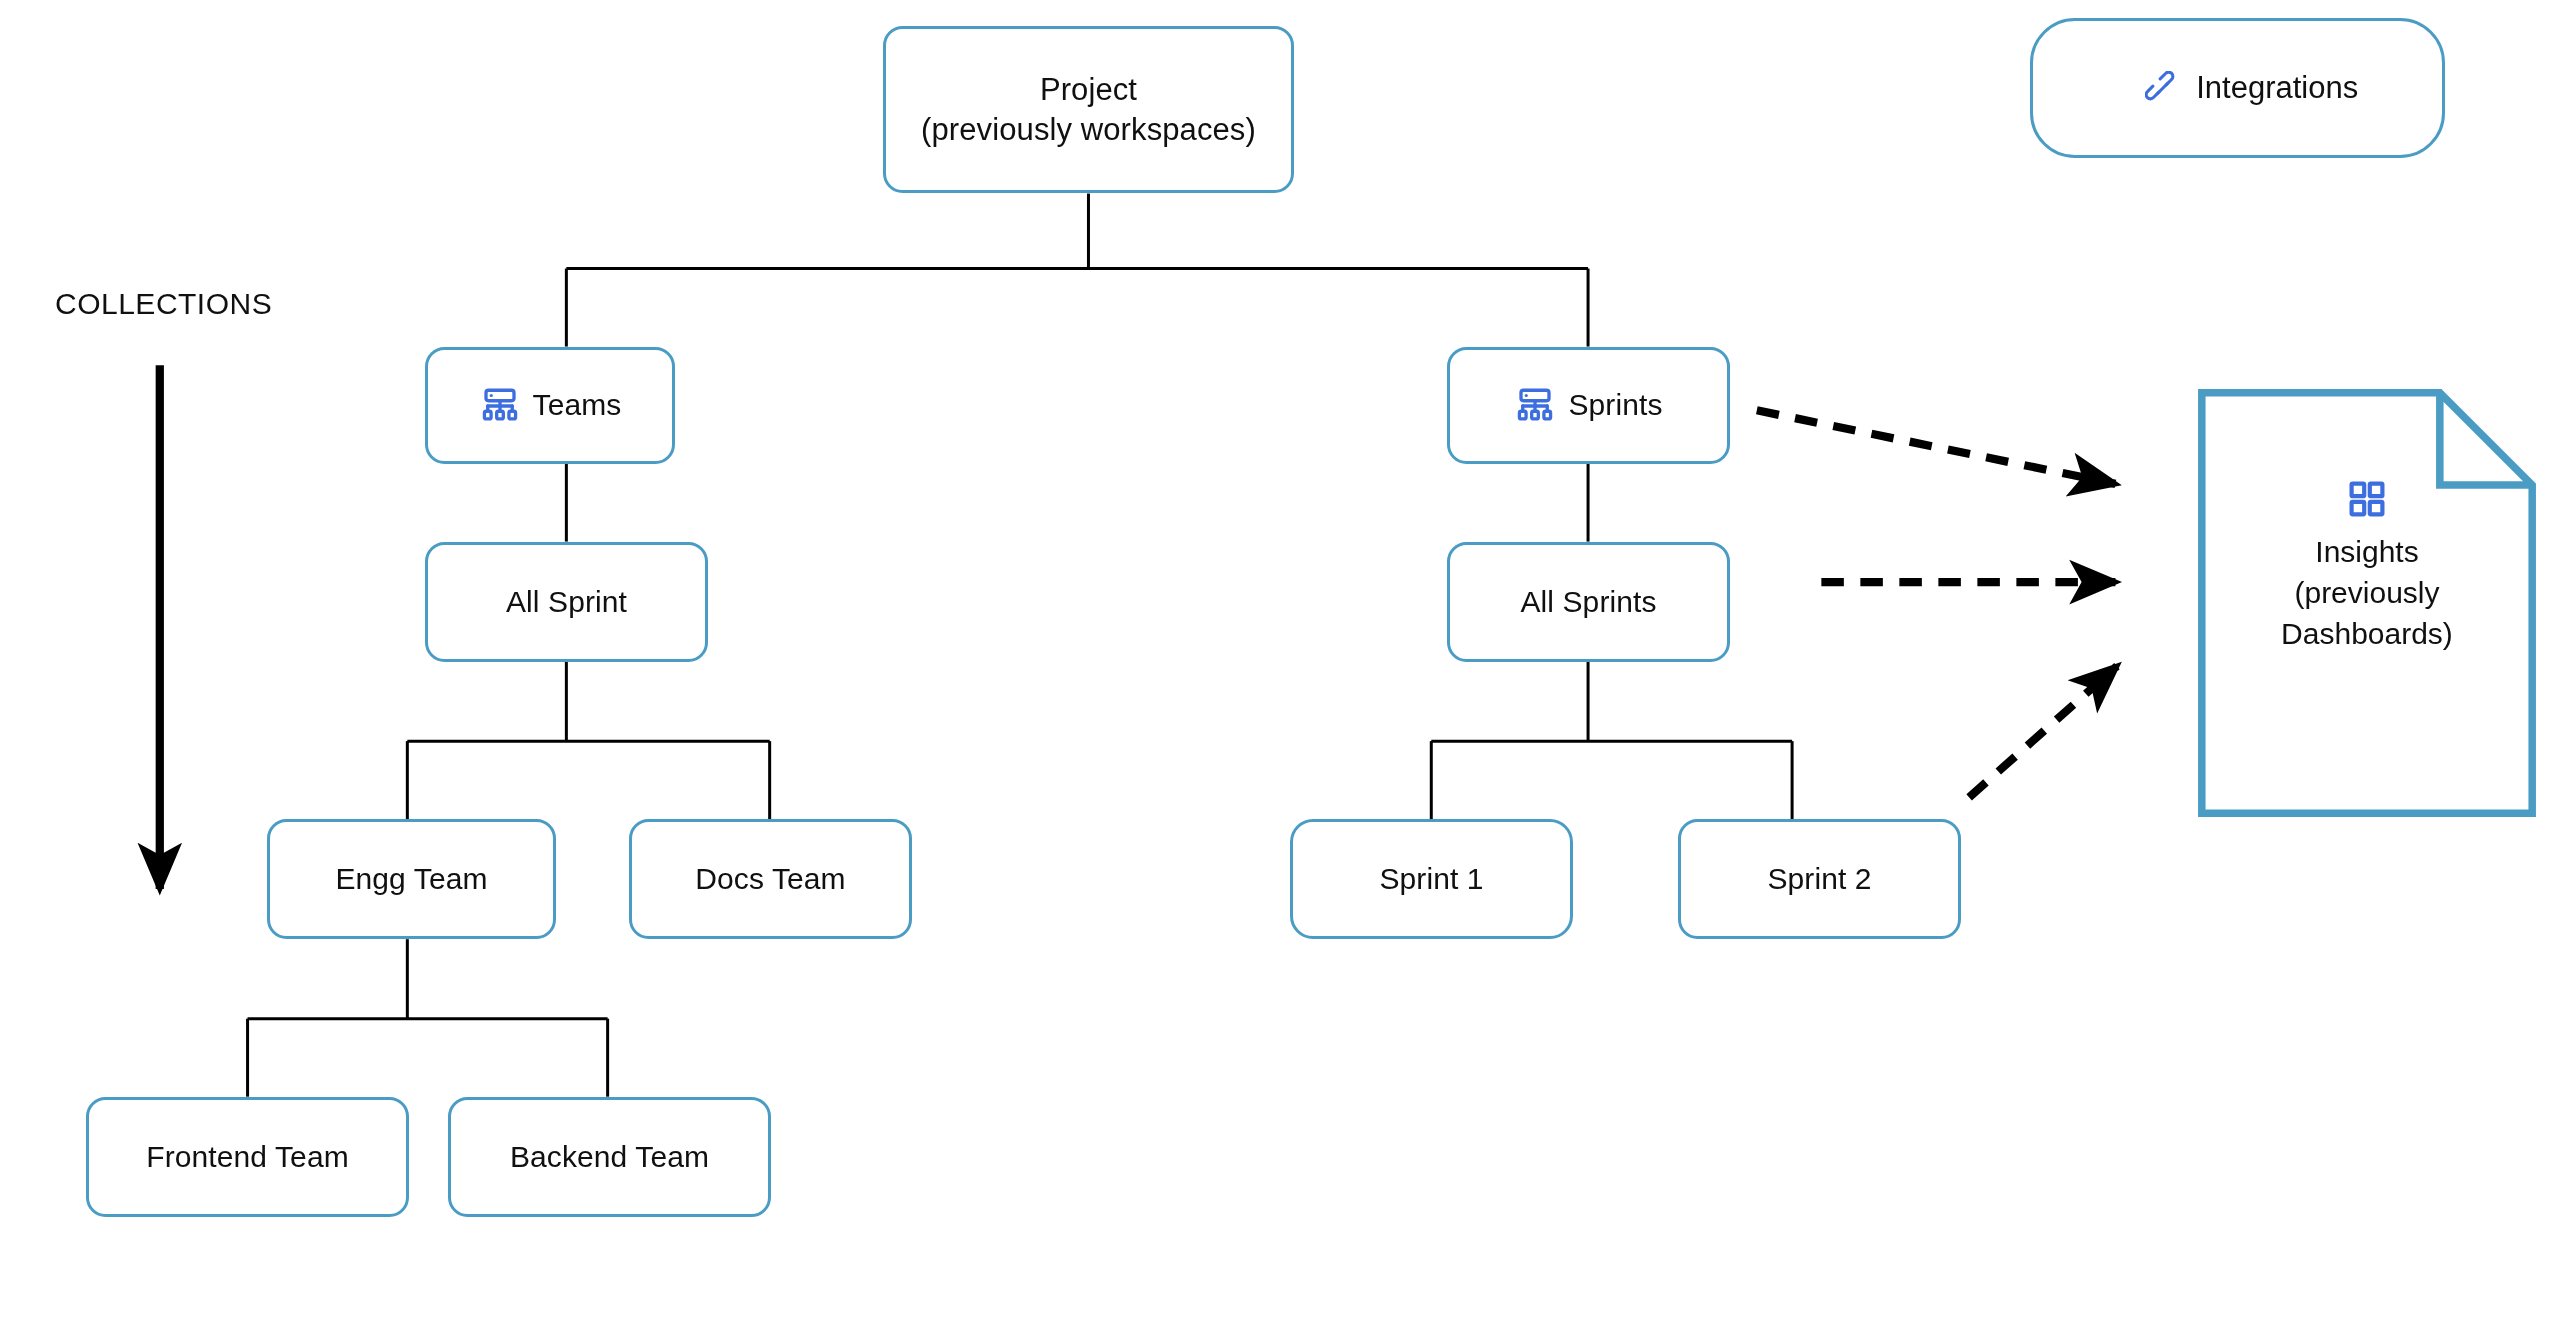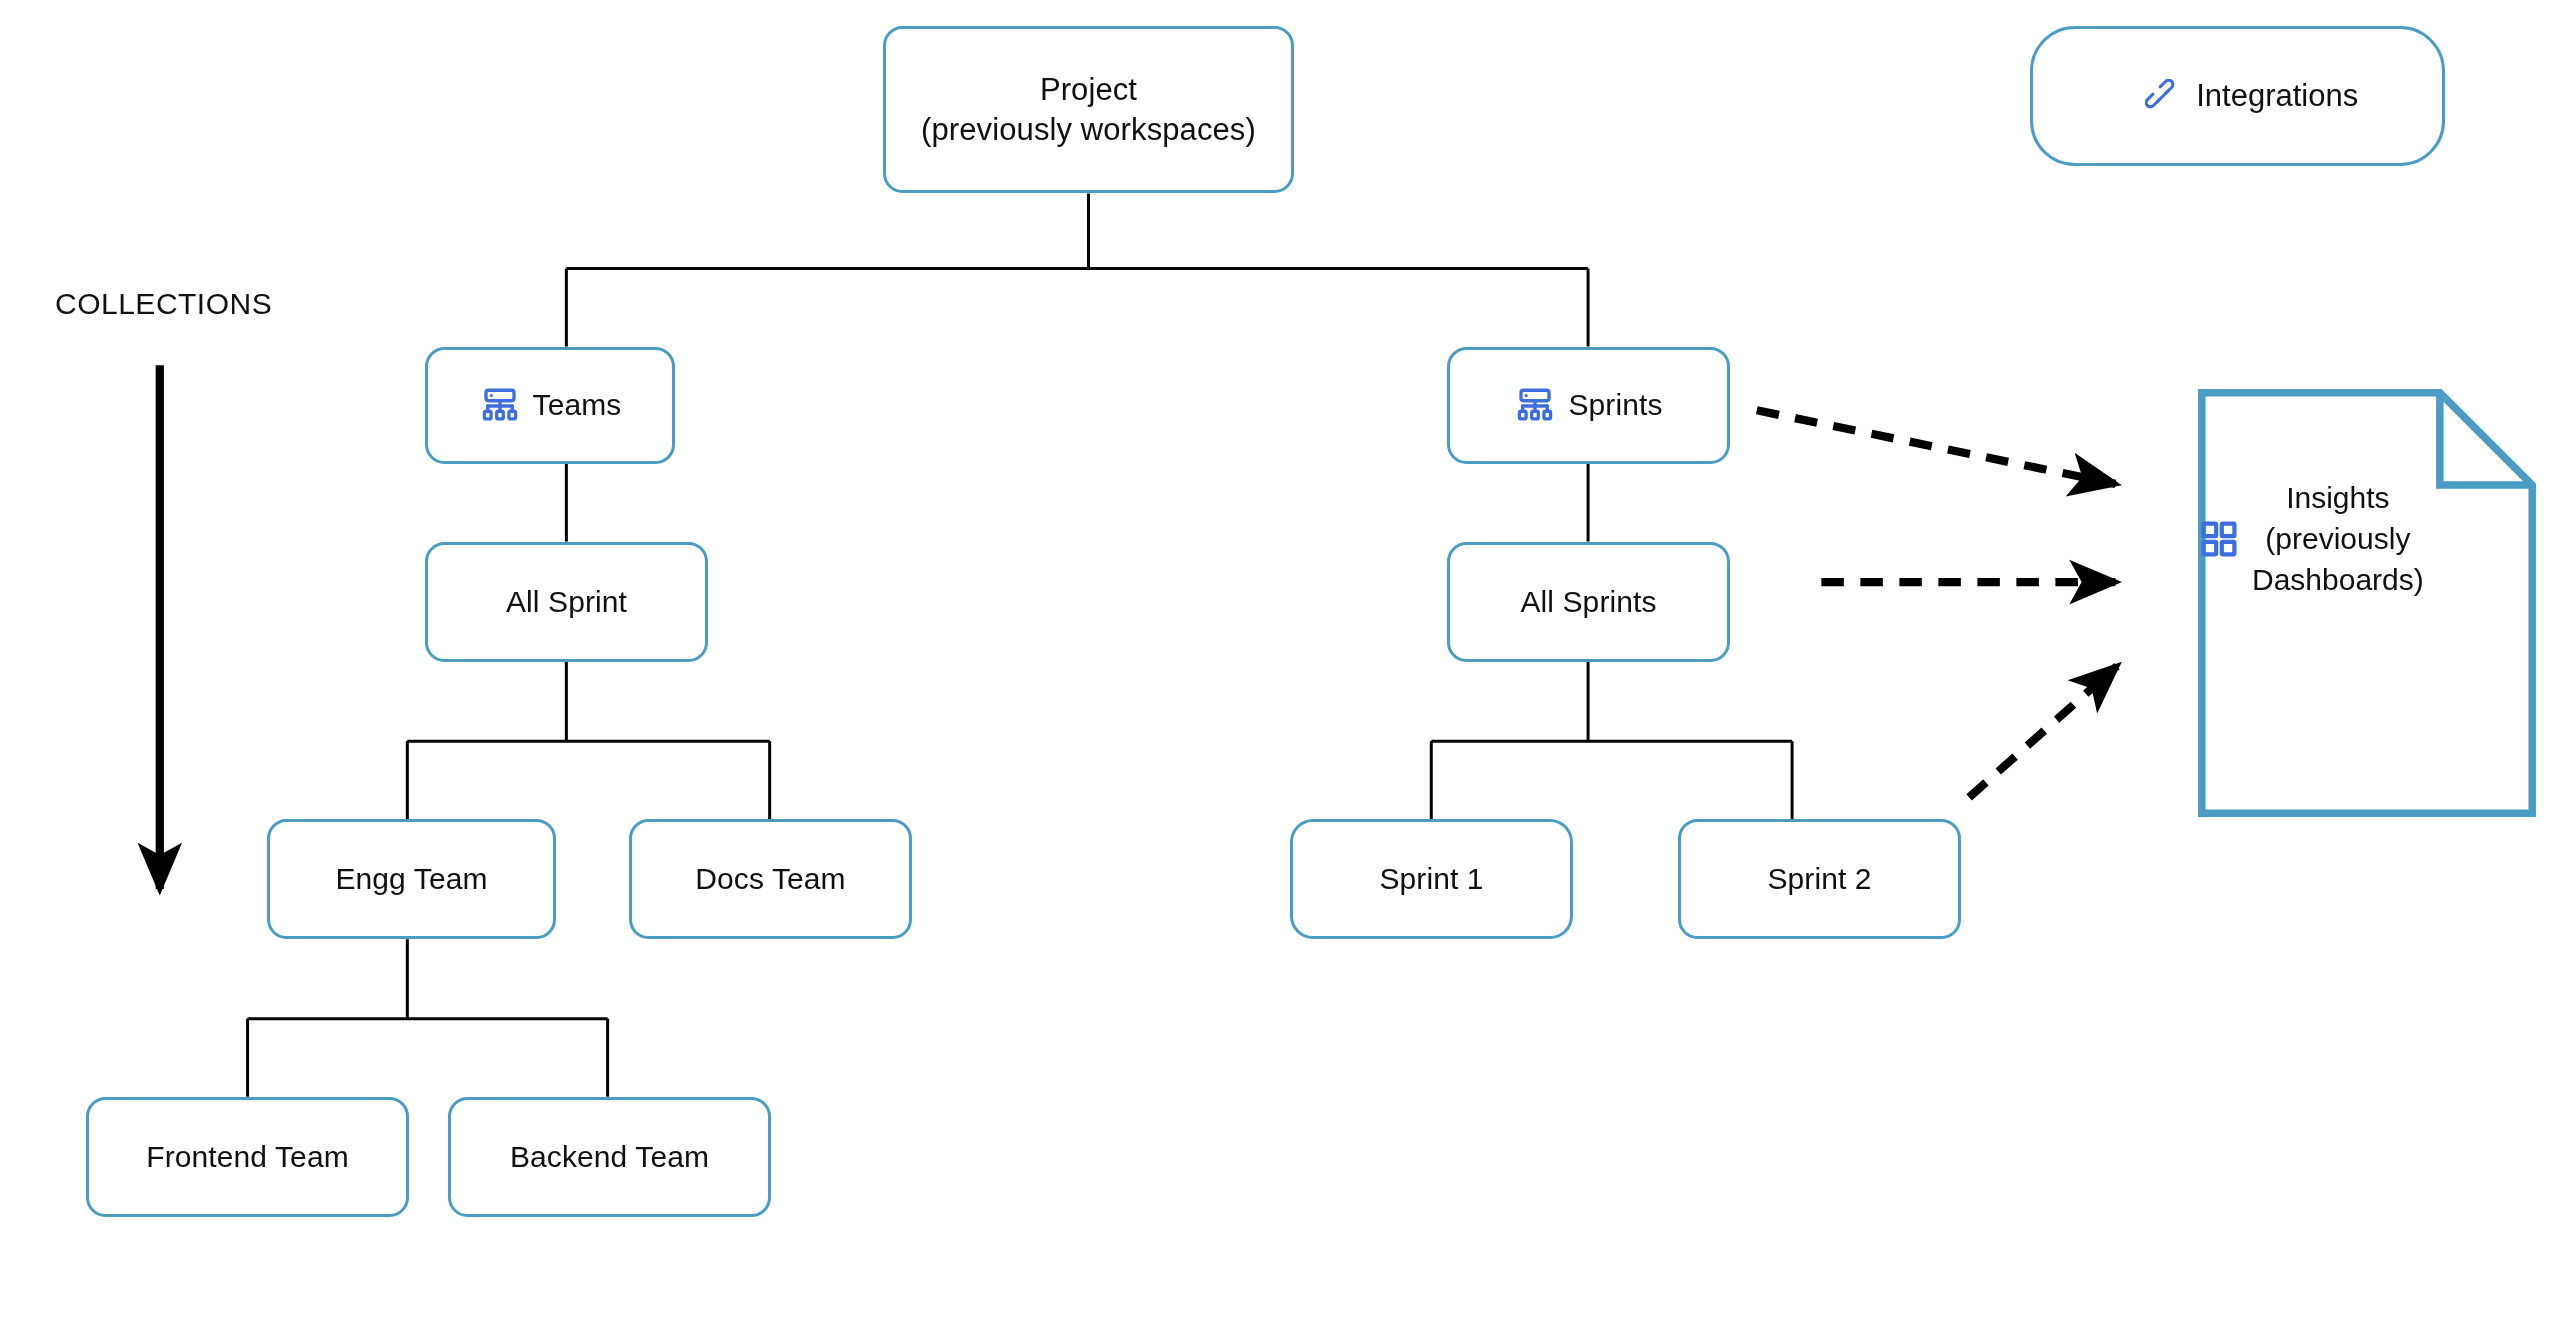--- a/index.html
+++ b/index.html
@@ -90,21 +90,21 @@
     left: 0; top: 0;
     width: 100%;
     height: 100%;
   }
   .doc .doc-content {
     position: absolute;
     left: 0;
     top: 89px;
     width: 100%;
     display: flex;
-    flex-direction: row;
+    flex-direction: column;
     align-items: center;
     gap: 12px;
   }
   .doc .doc-text {
     font-size: 30px;
     line-height: 1.36;
     color: #101010;
     text-align: center;
     white-space: pre-line;
   }
@@ -163,21 +163,21 @@
     </g>
   </svg>
 
   <div class="side-label" style="left:55px; top:287px;">COLLECTIONS</div>
 
   <div class="node root" style="left:883px; top:26px; width:411px; height:167px;">
     <span class="label">Project
 (previously workspaces)</span>
   </div>
 
-  <div class="pill" style="left:2030px; top:26px; width:415px; height:140px;padding-left:28px;">
+  <div class="pill" style="left:2030px; top:18px; width:415px; height:140px;padding-left:28px;">
     <span class="icon">
       <svg width="35" height="35" viewBox="0 0 24 24" fill="none" stroke="#3d6ee0" stroke-width="2.1" stroke-linecap="round" stroke-linejoin="round">
         <path d="M9.5 14.5 L5.8 18.2 a2.9 2.9 0 1 1-4.1-4.1 L5.4 10.4"></path>
         <path d="M14.5 9.5 L18.2 5.8 a2.9 2.9 0 1 0-4.1-4.1 L10.4 5.4"></path>
         <path d="M8.4 15.6 L15.6 8.4"></path>
       </svg>
     </span>
     <span class="label">Integrations</span>
   </div>
 

